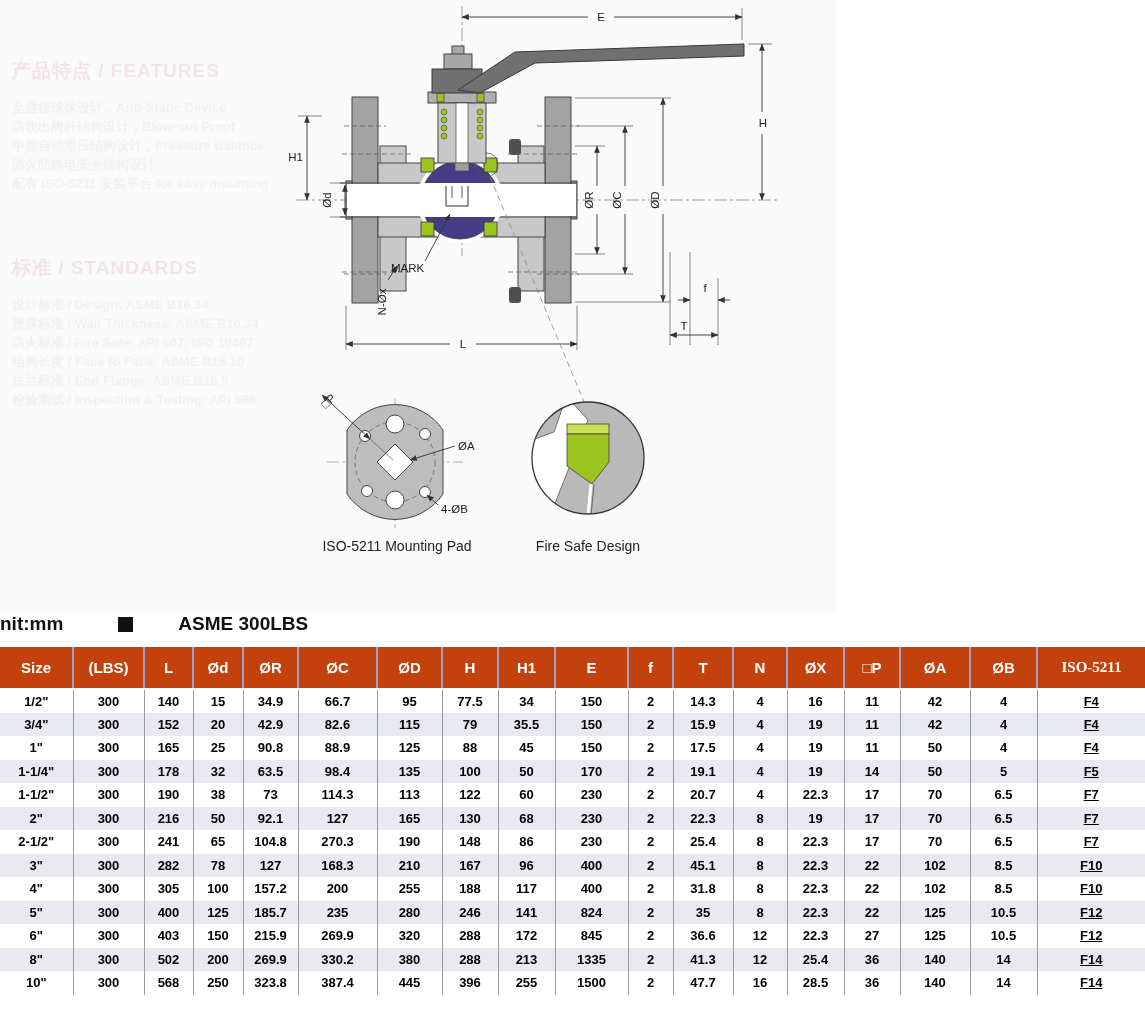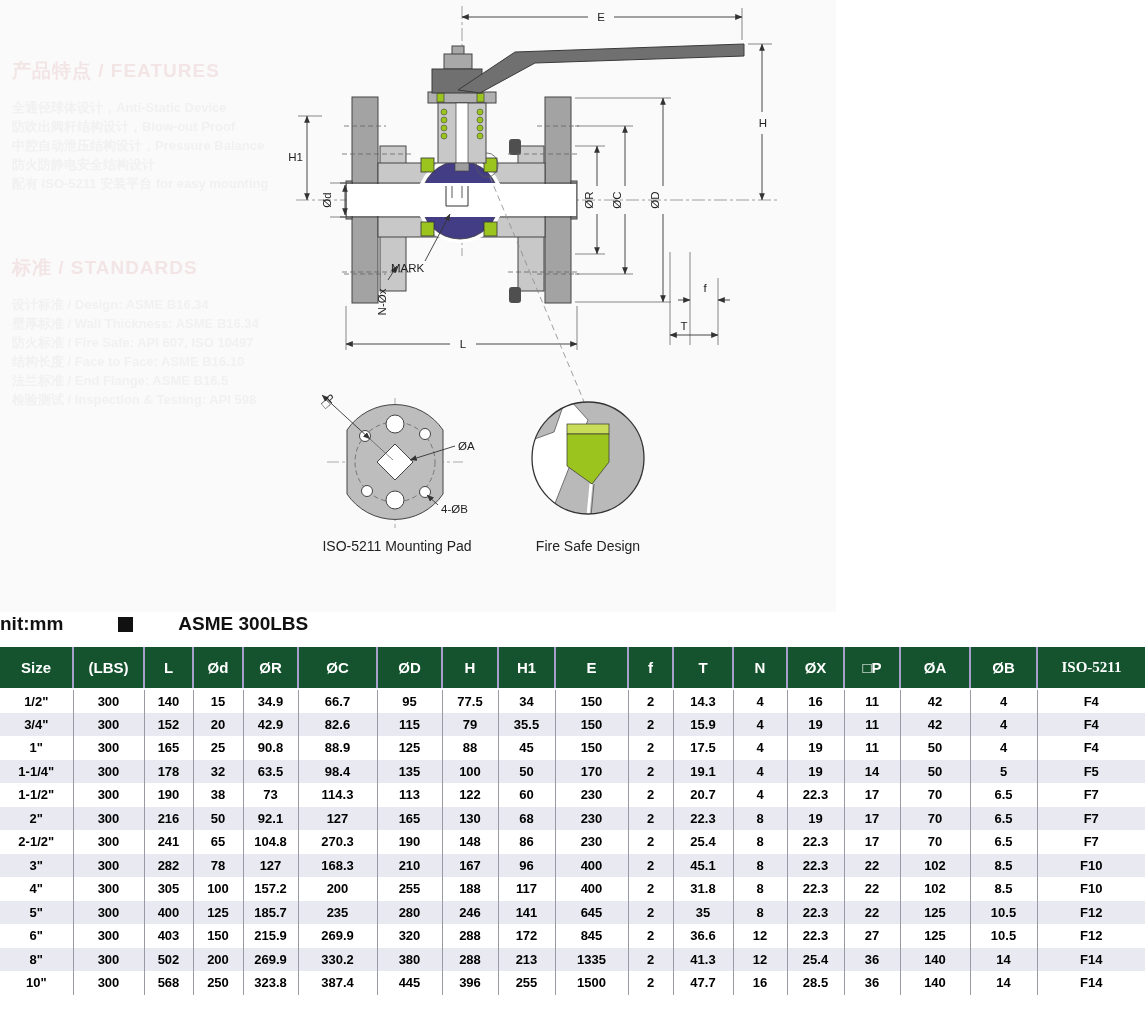--- a/index.html
+++ b/index.html
@@ -17,28 +17,28 @@
   .lbl{font-size:11.5px;fill:#222;}
   .cap{font-size:14px;fill:#222;}
   
   .unit-row{position:absolute;left:0;top:610px;height:28px;display:flex;align-items:center;
             font-size:19px;font-weight:bold;color:#111;gap:36px;}
   .unit-row .sq{display:inline-block;width:15px;height:15px;background:#111;margin:0 9px 0 19px;}
   
   table.spec{position:absolute;left:0;top:647px;width:1145px;border-collapse:collapse;
              table-layout:fixed;}
   table.spec thead tr{height:42px;}
-  table.spec th{background:#14532d;color:#ffffff;font-size:15px;font-weight:bold;
+  table.spec th{background:#c2410c;color:#ffffff;font-size:15px;font-weight:bold;
                 border-right:2px solid #a79fc9;border-bottom:2px solid #ffffff;padding:0;}
   table.spec th:last-child{border-right:none;font-family:Liberation Serif, serif;}
   table.spec tbody tr{height:23.5px;}
   table.spec tbody tr:nth-child(even){background:#e9e9f1;}
   table.spec td{font-size:13px;font-weight:bold;color:#000;text-align:center;padding:0;
                 border-right:1px solid #9a9aa5;}
-  table.spec td:last-child{border-right:none;}
+  table.spec td:last-child{border-right:none;text-decoration:underline;}
 </style>
 </head>
 <body>
 
 <div class="page">
   <div class="scan-area"></div>
 
   <div class="wm" style="top:58px;">
     <div class="wm-head">产品特点 / FEATURES</div>
     <div class="wm-lines" id="wm-features">
@@ -498,21 +498,21 @@
         <tr>
           <td>5"</td>
           <td>300</td>
           <td>400</td>
           <td>125</td>
           <td>185.7</td>
           <td>235</td>
           <td>280</td>
           <td>246</td>
           <td>141</td>
-          <td>645</td>
+          <td>824</td>
           <td>2</td>
           <td>35</td>
           <td>8</td>
           <td>22.3</td>
           <td>22</td>
           <td>125</td>
           <td>10.5</td>
           <td>F12</td>
         </tr>
         <tr>

